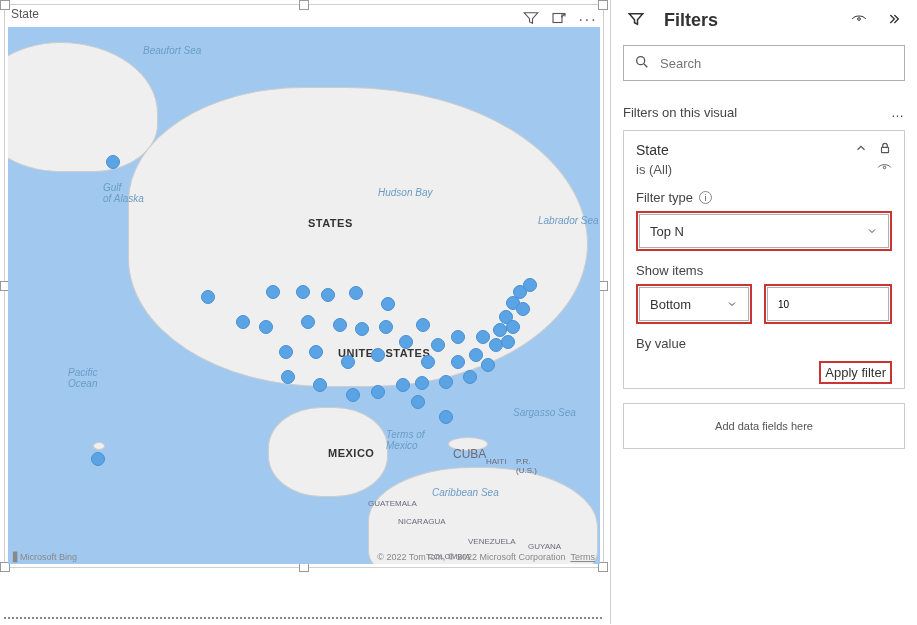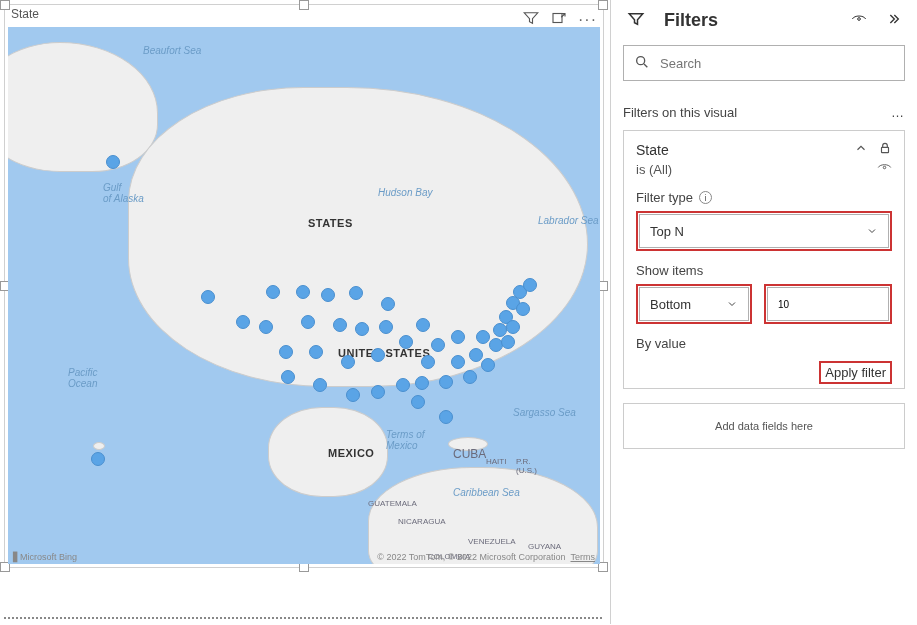--- a/index.html
+++ b/index.html
@@ -280,21 +280,21 @@
         <span class="label-map italic" style="left:60px; top:340px; white-space:pre;">Pacific
 Ocean</span>
         <span class="label-map bold" style="left:320px; top:420px;">MEXICO</span>
         <span class="label-map italic" style="left:378px; top:402px; white-space:pre;">Terms of
 Mexico</span>
         <span class="label-map italic" style="left:505px; top:380px;">Sargasso Sea</span>
         <span class="label-map" style="left:445px; top:420px; font-size:12px;">CUBA</span>
         <span class="label-map" style="left:478px; top:430px; font-size:8px;">HAITI</span>
         <span class="label-map" style="left:508px; top:430px; font-size:8px; white-space:pre;">P.R.
 (U.S.)</span>
-        <span class="label-map italic" style="left:445px; top:460px;">Caribbean Sea</span>
+        <span class="label-map italic" style="left:424px; top:460px;">Caribbean Sea</span>
         <span class="label-map" style="left:360px; top:472px; font-size:8px;">GUATEMALA</span>
         <span class="label-map" style="left:390px; top:490px; font-size:8px;">NICARAGUA</span>
         <span class="label-map" style="left:460px; top:510px; font-size:8px;">VENEZUELA</span>
         <span class="label-map" style="left:420px; top:525px; font-size:8px;">COLOMBIA</span>
         <span class="label-map" style="left:520px; top:515px; font-size:8px;">GUYANA</span>
 
         <div class="dot" style="left:105px; top:135px;"></div>
         <div class="dot" style="left:90px; top:432px;"></div>
         <div class="dot" style="left:200px; top:270px;"></div>
         <div class="dot" style="left:235px; top:295px;"></div>

